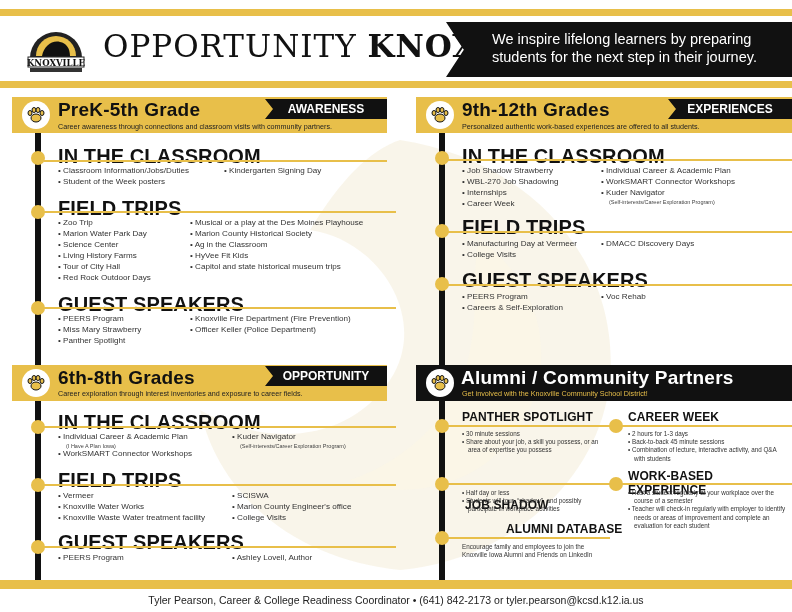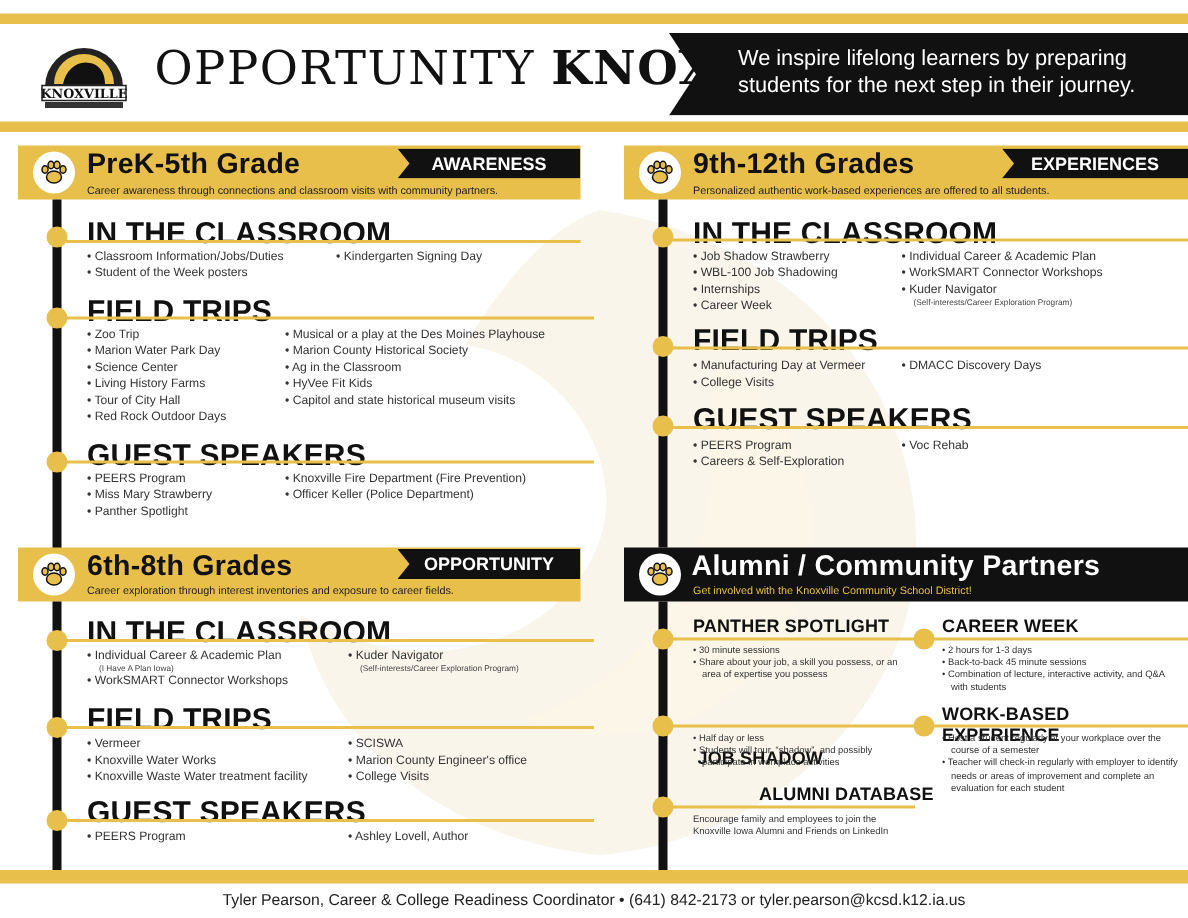--- a/index.html
+++ b/index.html
@@ -105,21 +105,21 @@
     <li>Science Center</li>
     <li>Living History Farms</li>
     <li>Tour of City Hall</li>
     <li>Red Rock Outdoor Days</li>
   </ul>
   <ul class="list" style="left:190px; top:218px;">
     <li>Musical or a play at the Des Moines Playhouse</li>
     <li>Marion County Historical Society</li>
     <li>Ag in the Classroom</li>
     <li>HyVee Fit Kids</li>
-    <li>Capitol and state historical museum visits</li>
+    <li>Capitol and state historical museum trips</li>
   </ul>
 
   <div class="dot" style="left:31px; top:301px;"></div>
   <div class="sec-head" style="left:58px; top:293px;">GUEST SPEAKERS</div>
   <div class="sec-line" style="left:44px; top:307px; width:352px;"></div>
   <ul class="list" style="left:58px; top:314px;">
     <li>PEERS Program</li>
     <li>Miss Mary Strawberry</li>
     <li>Panther Spotlight</li>
   </ul>
@@ -145,21 +145,21 @@
   <div class="band-title" style="left:462px; top:99px;">9th-12th Grades</div>
   <div class="band-tag" style="left:668px; top:99px; width:124px;">EXPERIENCES</div>
   <div class="band-sub" style="left:462px; top:122px;">Personalized authentic work-based experiences are offered to all students.</div>
   <div class="vline" style="left:439px; top:133px; height:232px;"></div>
 
   <div class="dot" style="left:435px; top:151px;"></div>
   <div class="sec-head" style="left:462px; top:145px;">IN THE CLASSROOM</div>
   <div class="sec-line" style="left:448px; top:159px; width:344px;"></div>
   <ul class="list" style="left:462px; top:166px;">
     <li>Job Shadow Strawberry</li>
-    <li>WBL-100 Job Shadowing</li>
+    <li>WBL-270 Job Shadowing</li>
     <li>Internships</li>
     <li>Career Week</li>
   </ul>
   <ul class="list" style="left:601px; top:166px;">
     <li>Individual Career &amp; Academic Plan</li>
     <li>WorkSMART Connector Workshops</li>
     <li><span>Kuder Navigator</span><span class="note">(Self-interests/Career Exploration Program)</span></li>
   </ul>
 
   <div class="dot" style="left:435px; top:224px;"></div>

